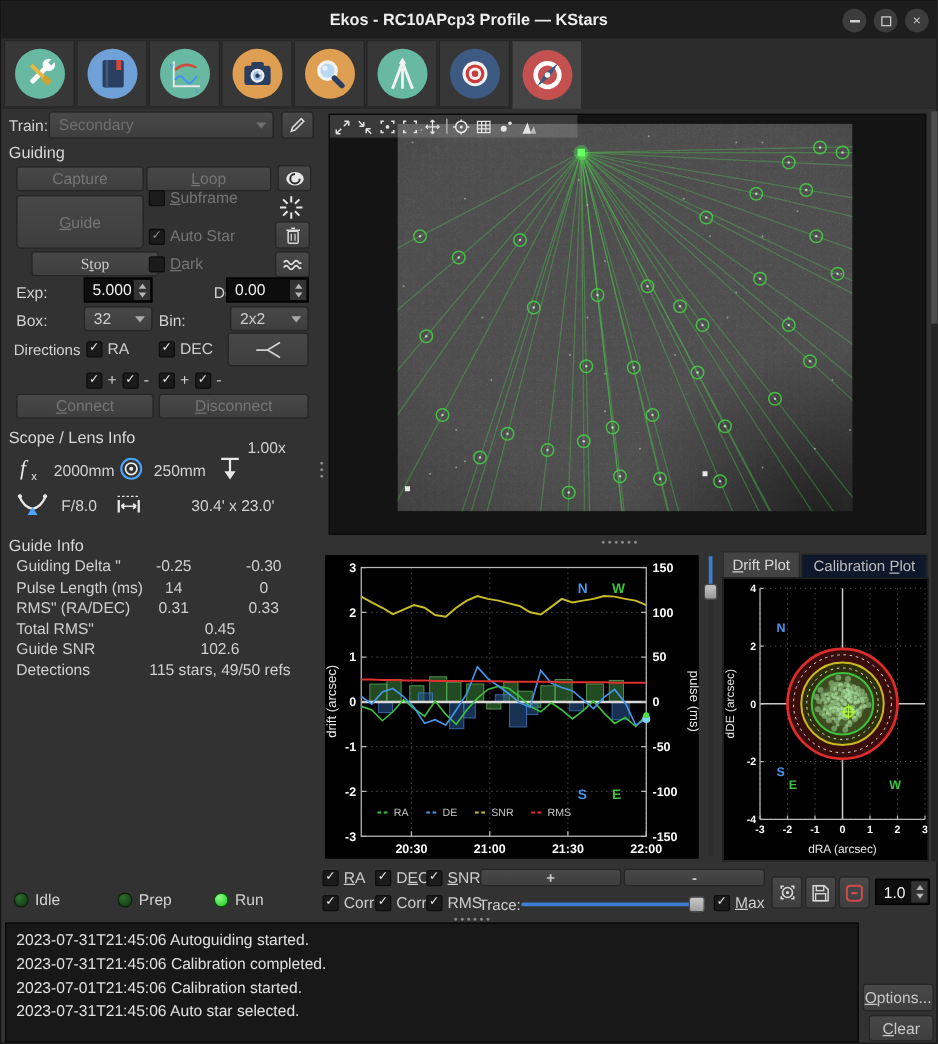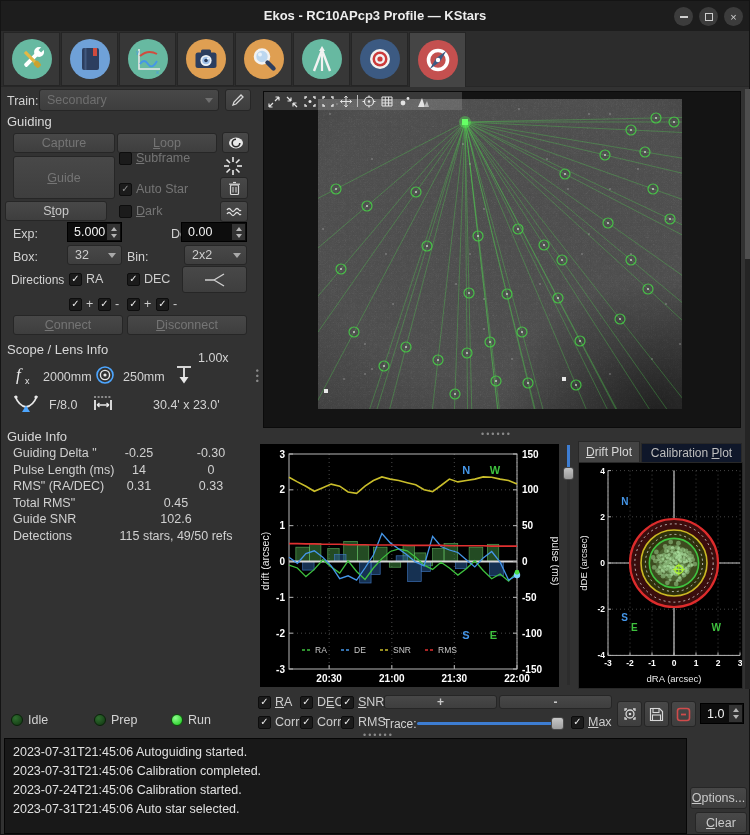--- a/index.html
+++ b/index.html
@@ -212,21 +212,21 @@
   <div class="btn" style="left:219px; top:176px; width:28px; height:22px;">
     <svg width="13" height="15" viewBox="0 0 13 15">
         <rect x="2.5" y="4" width="8" height="9.5" rx="1" fill="none" stroke="#d8d8d8" stroke-width="1.2"></rect>
         <line x1="1" y1="3.2" x2="12" y2="3.2" stroke="#d8d8d8" stroke-width="1.2"></line>
         <line x1="5" y1="1.5" x2="8" y2="1.5" stroke="#d8d8d8" stroke-width="1.2"></line>
         <line x1="5" y1="6" x2="5" y2="11.5" stroke="#d8d8d8" stroke-width="1"></line>
         <line x1="8" y1="6" x2="8" y2="11.5" stroke="#d8d8d8" stroke-width="1"></line>
       </svg>
   </div>
 
-  <div class="btn" style="left:4px; top:200px; width:102px; height:20px;">S<u>t</u>op</div>
+  <div class="btn" style="left:24px; top:200px; width:102px; height:20px;font-family:Liberation Serif, serif;">S<u>t</u>op</div>
   <div class="cb disabled" style="left:118px; top:203px;">
       <span class="box"></span>
       <span><u>D</u>ark</span>
     </div>
   <div class="btn" style="left:219px; top:200px; width:28px; height:21px;">
     <svg width="16" height="12" viewBox="0 0 16 12">
         <path d="M1 4 q2 -3 4 0 q2 3 4 0 q2 -3 4 0 q1 1.5 2 0" stroke="#e0e0e0" stroke-width="1.3" fill="none"></path>
         <path d="M1 8 q2 -3 4 0 q2 3 4 0 q2 -3 4 0 q1 1.5 2 0" stroke="#e0e0e0" stroke-width="1.3" fill="none"></path>
       </svg>
   </div>
@@ -926,21 +926,21 @@
         <span class="tri-dn"></span>
       </span>
     </div>
 
   <div class="hsplit" style="left:362px; top:729px;">••••••</div>
 
   <div id="log-panel">
       <div id="log-lines">
         <div class="log-line" style="top: 6px;">2023-07-31T21:45:06 Autoguiding started.</div>
         <div class="log-line" style="top: 25px;">2023-07-31T21:45:06 Calibration completed.</div>
-        <div class="log-line" style="top: 44px;">2023-07-24T21:45:06 Calibration started.</div>
+        <div class="log-line" style="top: 44px;">2023-07-01T21:45:06 Calibration started.</div>
         <div class="log-line" style="top: 63px;">2023-07-31T21:45:06 Auto star selected.</div>
       </div>
     </div>
   <div class="btn" style="left:689px; top:786px; width:57px; height:22px;"><u>O</u>ptions...</div>
   <div class="btn" style="left:694px; top:811px; width:52px; height:21px;"><u>C</u>lear</div>
 
   <div id="rscroll">
       <div class="handle"></div>
     </div>
   <div class="hsplit" style="left:251px; top:368px; writing-mode:vertical-rl;">•••</div>

